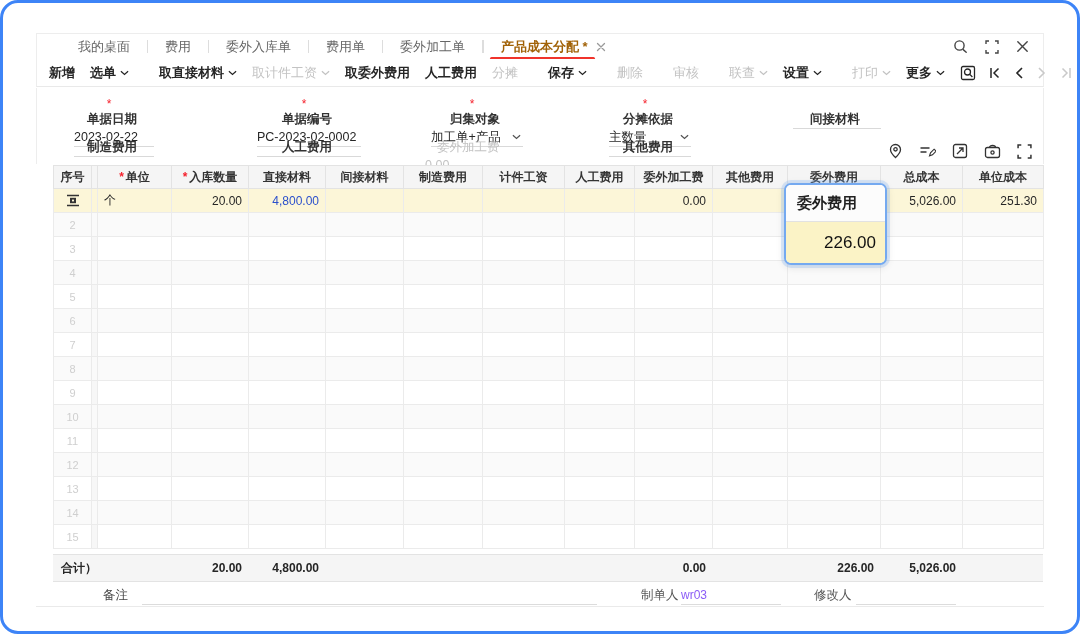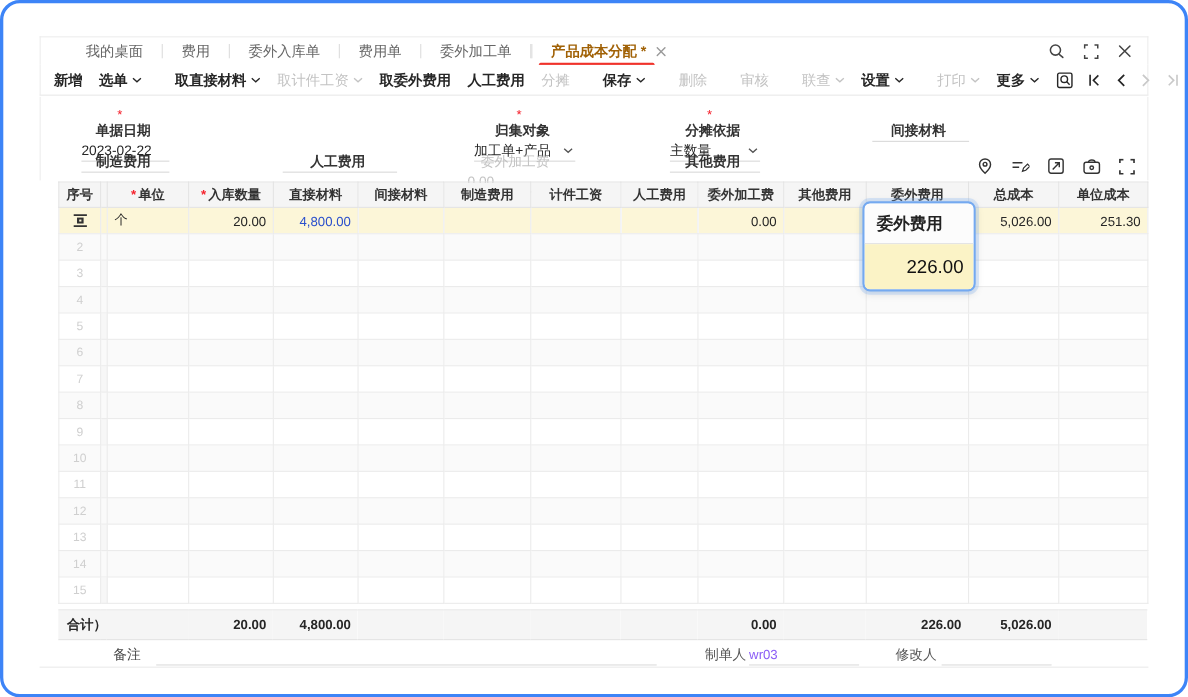--- a/index.html
+++ b/index.html
@@ -269,20 +269,25 @@
           </svg>
       </span>
     </div>
   </div>
 
   <div class="formarea">
     <div class="field" style="left:29px; top:9px">
       <span class="req"></span>
       <span class="flabel" style="width:54px">单据日期</span>
       <span class="fvalue" style="width:80px">2023-02-22</span>
+    </div>
+    <div class="field" style="left:212px; top:9px">
+      <span class="req"></span>
+      <span class="flabel" style="width:54px">单据编号</span>
+      <span class="fvalue" style="width:104px">PC-2023-02-0002</span>
     </div>
     <div class="field" style="left:564px; top:9px">
       <span class="req"></span>
       <span class="flabel" style="width:54px">分摊依据</span>
       <span class="fvalue" style="width:82px">
         <span>主数量</span>
         <span class="chev">
             <svg width="9" height="6" viewBox="0 0 10 6">
               <path d="M1 1l4 3.6L9 1" fill="none" stroke="#555" stroke-width="1.4"></path>
             </svg>

